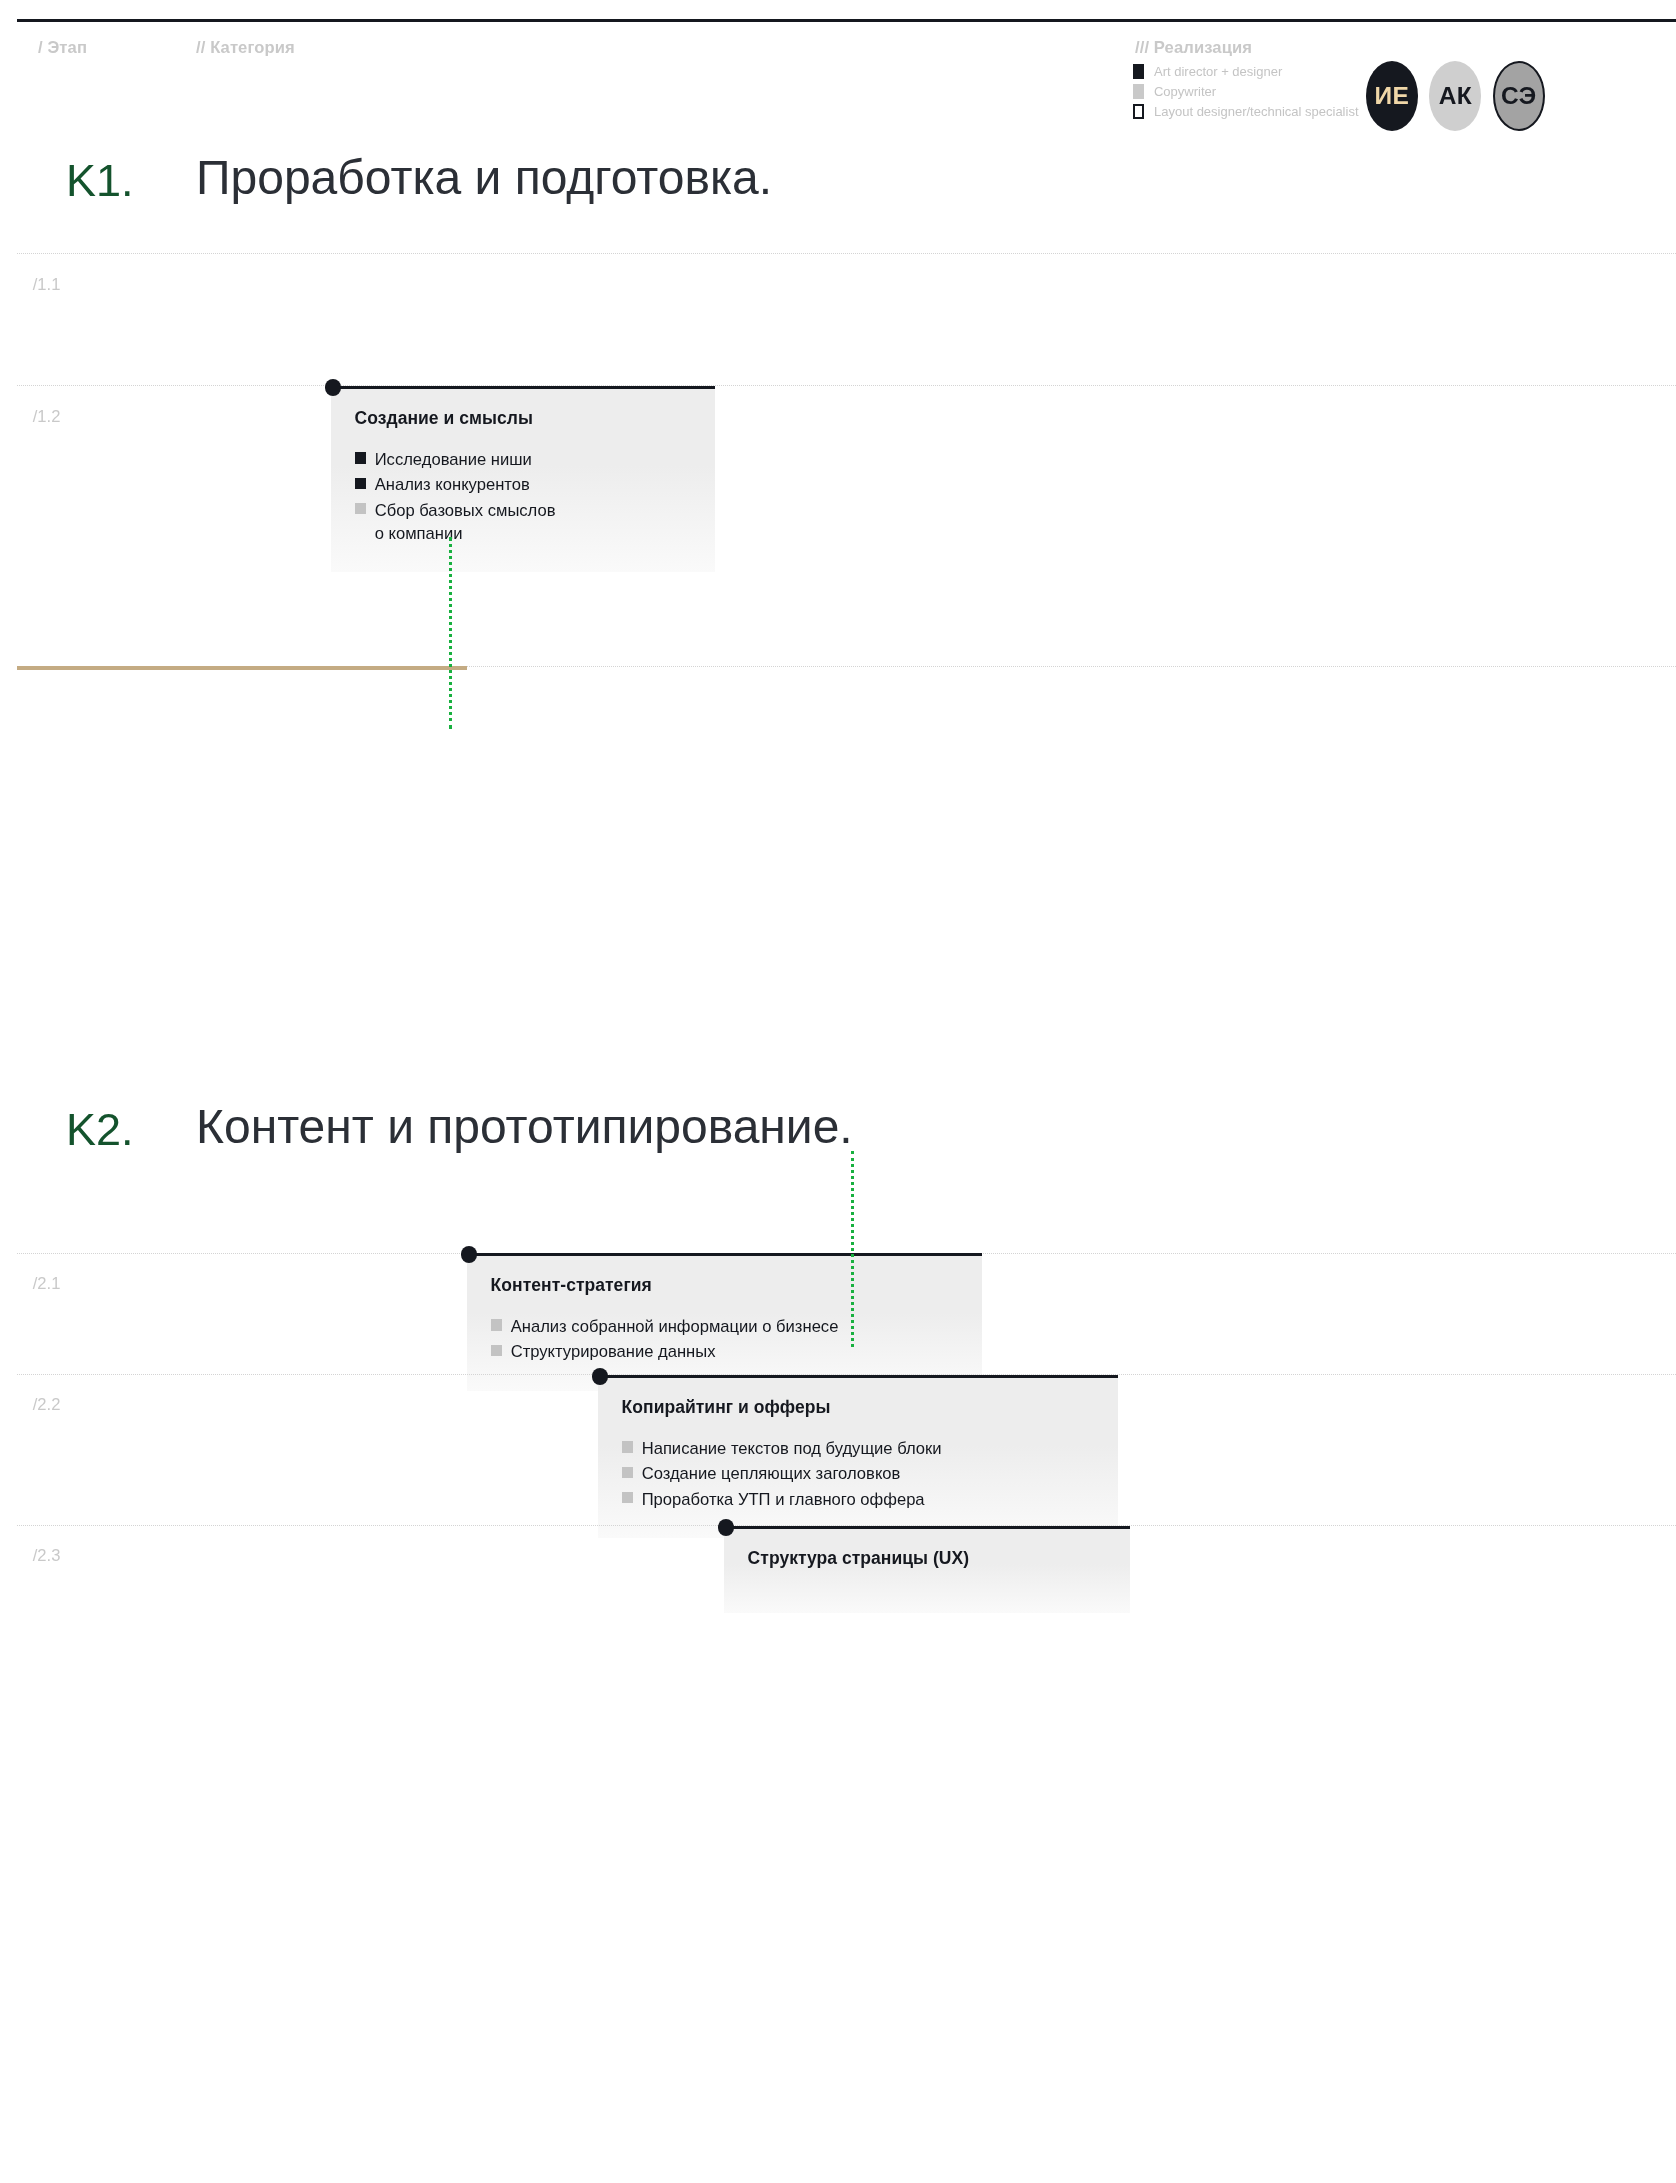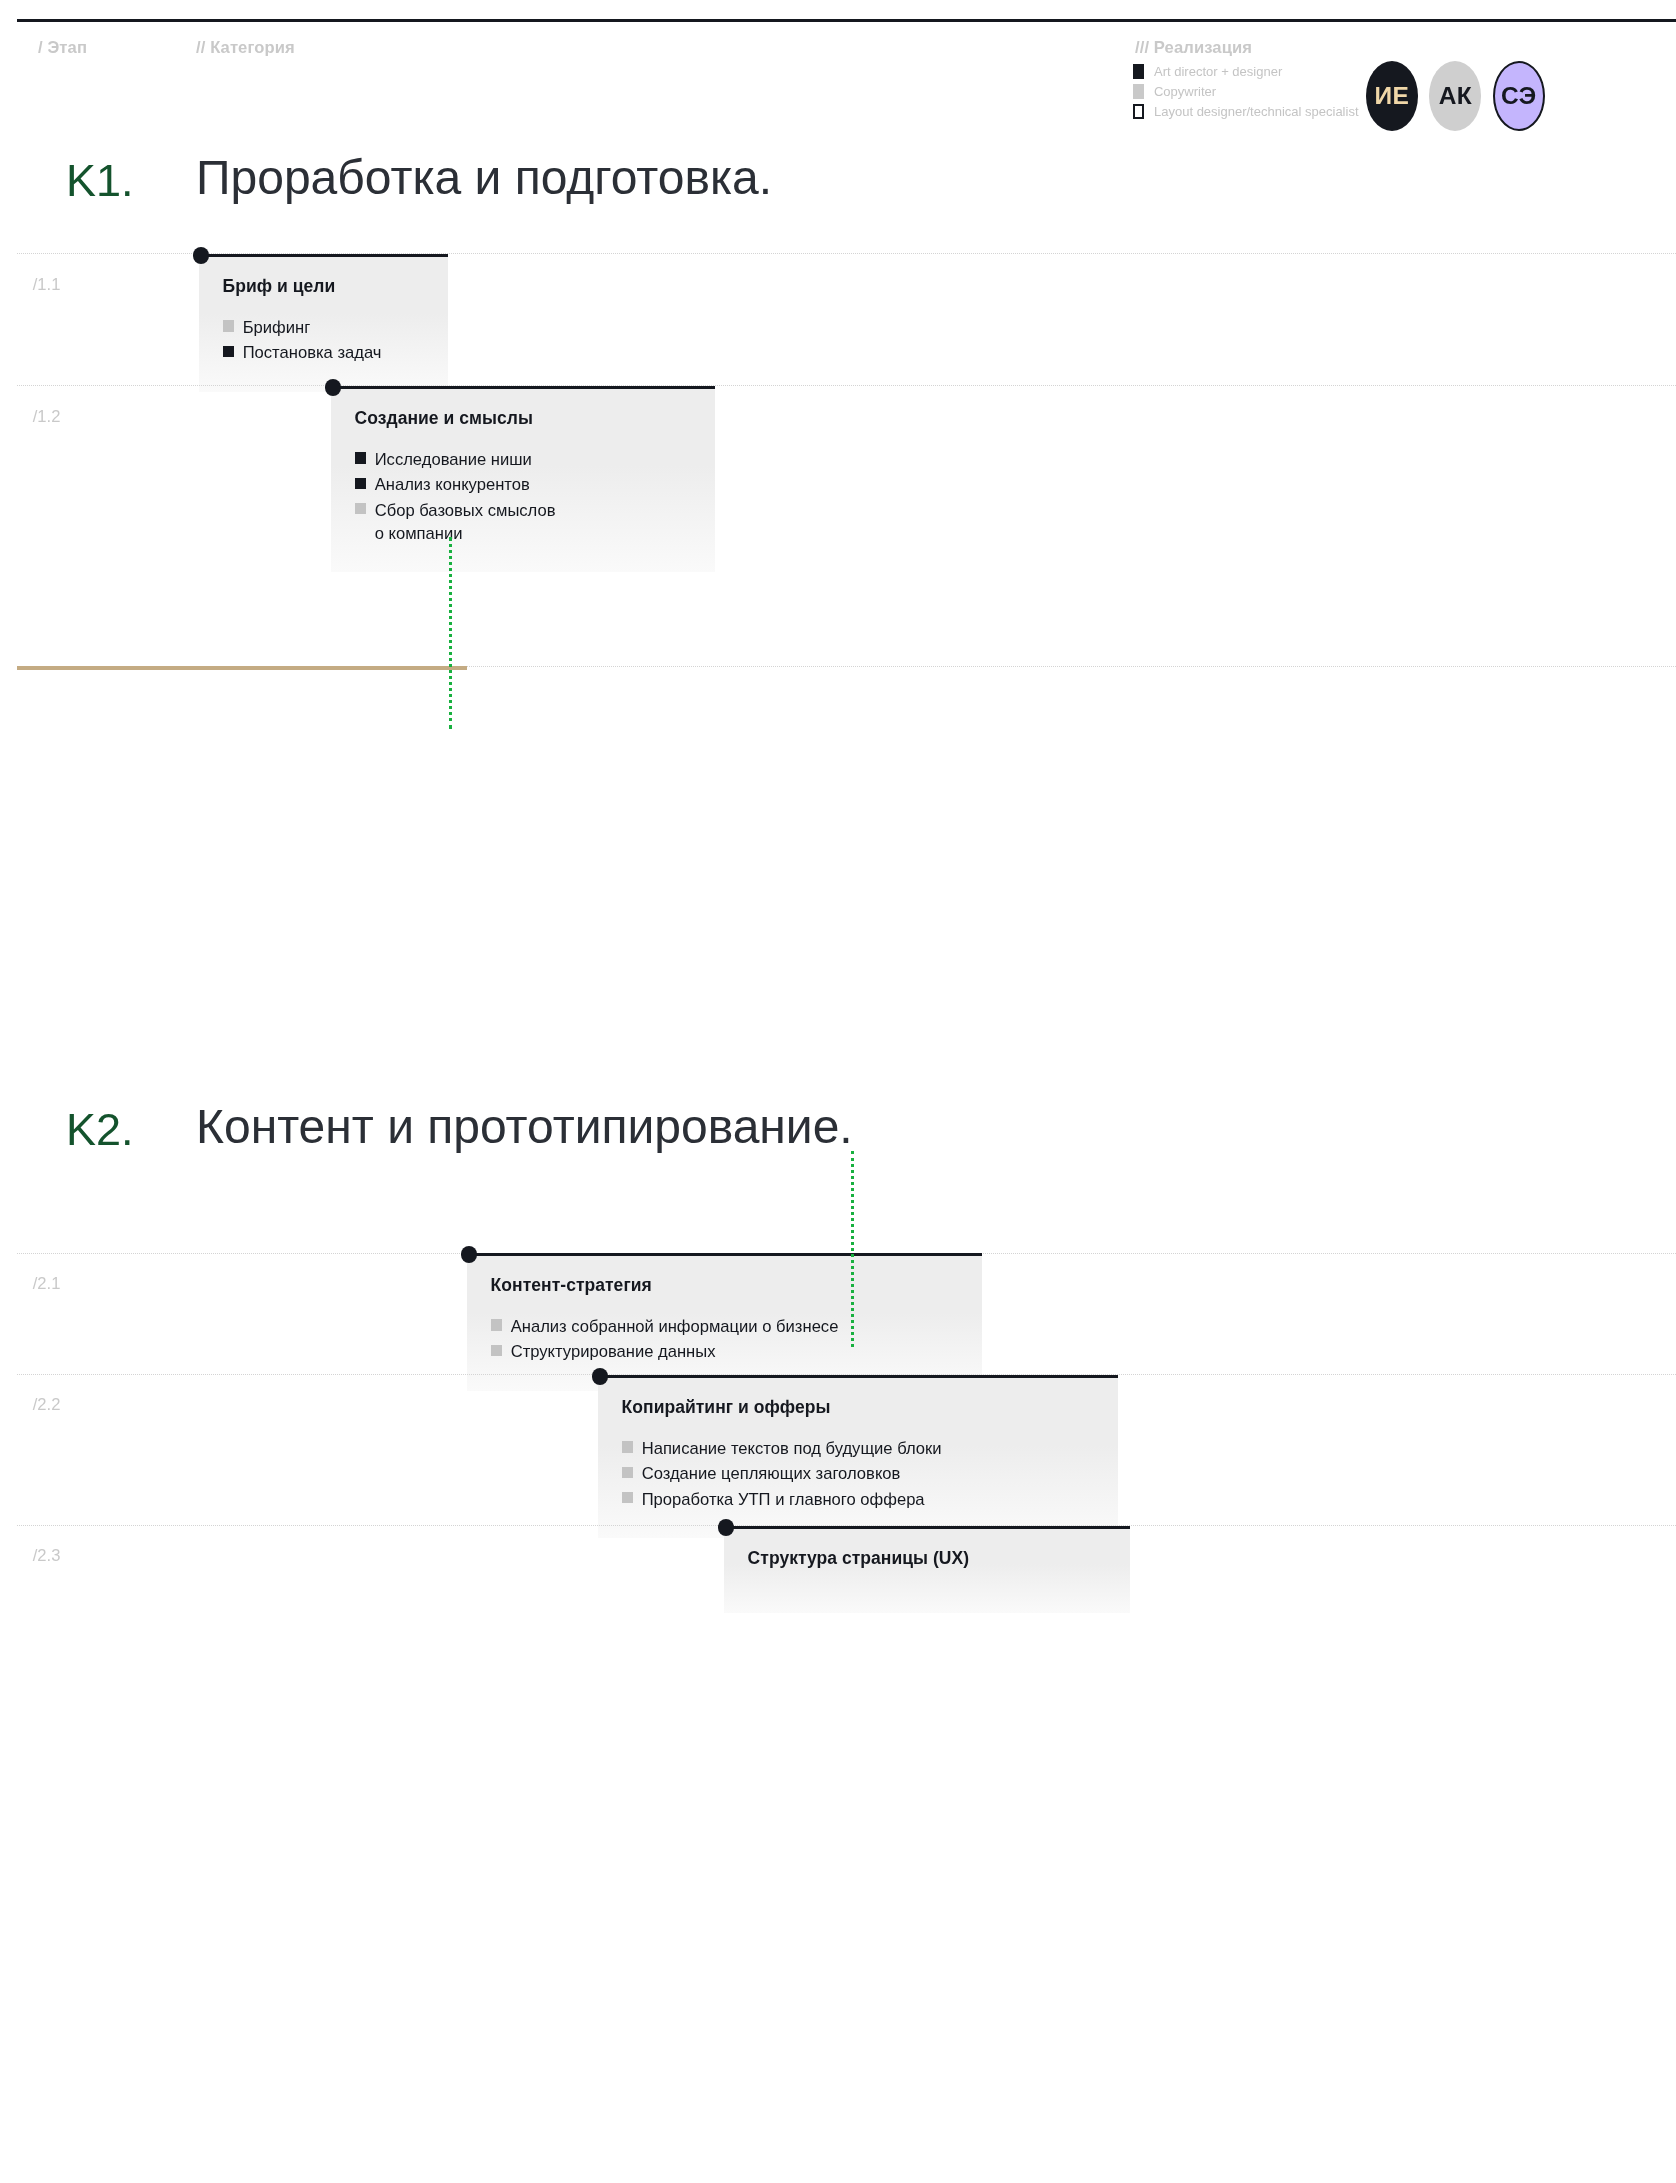--- a/index.html
+++ b/index.html
@@ -31,21 +31,21 @@
   .legend-txt { font-size:13px; color:#c4c4c4; white-space:nowrap; font-weight:400; }
 
   .avatars { position:absolute; left:1349px; top:61px; display:flex; gap:11.4px; }
   .avatar {
     width:52px; height:70px; border-radius:50%;
     display:flex; align-items:center; justify-content:center;
     font-size:24.5px; font-weight:700; letter-spacing:0.4px;
   }
   .av-dark  { background:#15181f; color:#f0d7a8; }
   .av-gray  { background:#cfcfcf; color:#15181f; }
-  .av-out   { background:#c4b5fd; color:#15181f; border:2.6px solid #15181f; }
+  .av-out   { background:#a3a3a3; color:#15181f; border:2.6px solid #15181f; }
 
   
   .stage { position:relative; }
   .stage-num {
     position:absolute; left:49px; top:27px;
     font-size:45px; font-weight:400; color:#14532d; line-height:1;
   }
   .stage-title {
     position:absolute; left:179px; top:22px;
     font-size:48px; font-weight:400; color:#2b2f36; line-height:1.05; white-space:nowrap;
@@ -130,33 +130,20 @@
       <div class="avatar av-out">СЭ</div>
     </div>
   </div>
 
   <div class="stage" style="height:389px;">
     <div class="stage-num">K1.</div>
     <div class="stage-title">Проработка и подготовка.</div>
 
     <div class="rowline" style="top:122px;"></div>
     <div class="row-code" style="left:15.7px; top:144px;">/1.1</div>
-    <div class="card" style="left:182px; top:126px; width:249px;">
-      <div class="card-title">Бриф и цели</div>
-      <ul class="bullets">
-        <li>
-            <span class="mark m-gray"></span>
-            <span class="btxt">Брифинг</span>
-          </li>
-        <li>
-            <span class="mark m-dark"></span>
-            <span class="btxt">Постановка задач</span>
-          </li>
-      </ul>
-    </div>
 
     <div class="rowline" style="top:254px;"></div>
     <div class="row-code" style="left:15.7px; top:276px;">/1.2</div>
     <div class="card" style="left:314px; top:258px; width:384px;">
       <div class="card-title">Создание и смыслы</div>
       <ul class="bullets">
         <li>
             <span class="mark m-dark"></span>
             <span class="btxt">Исследование ниши</span>
           </li>

